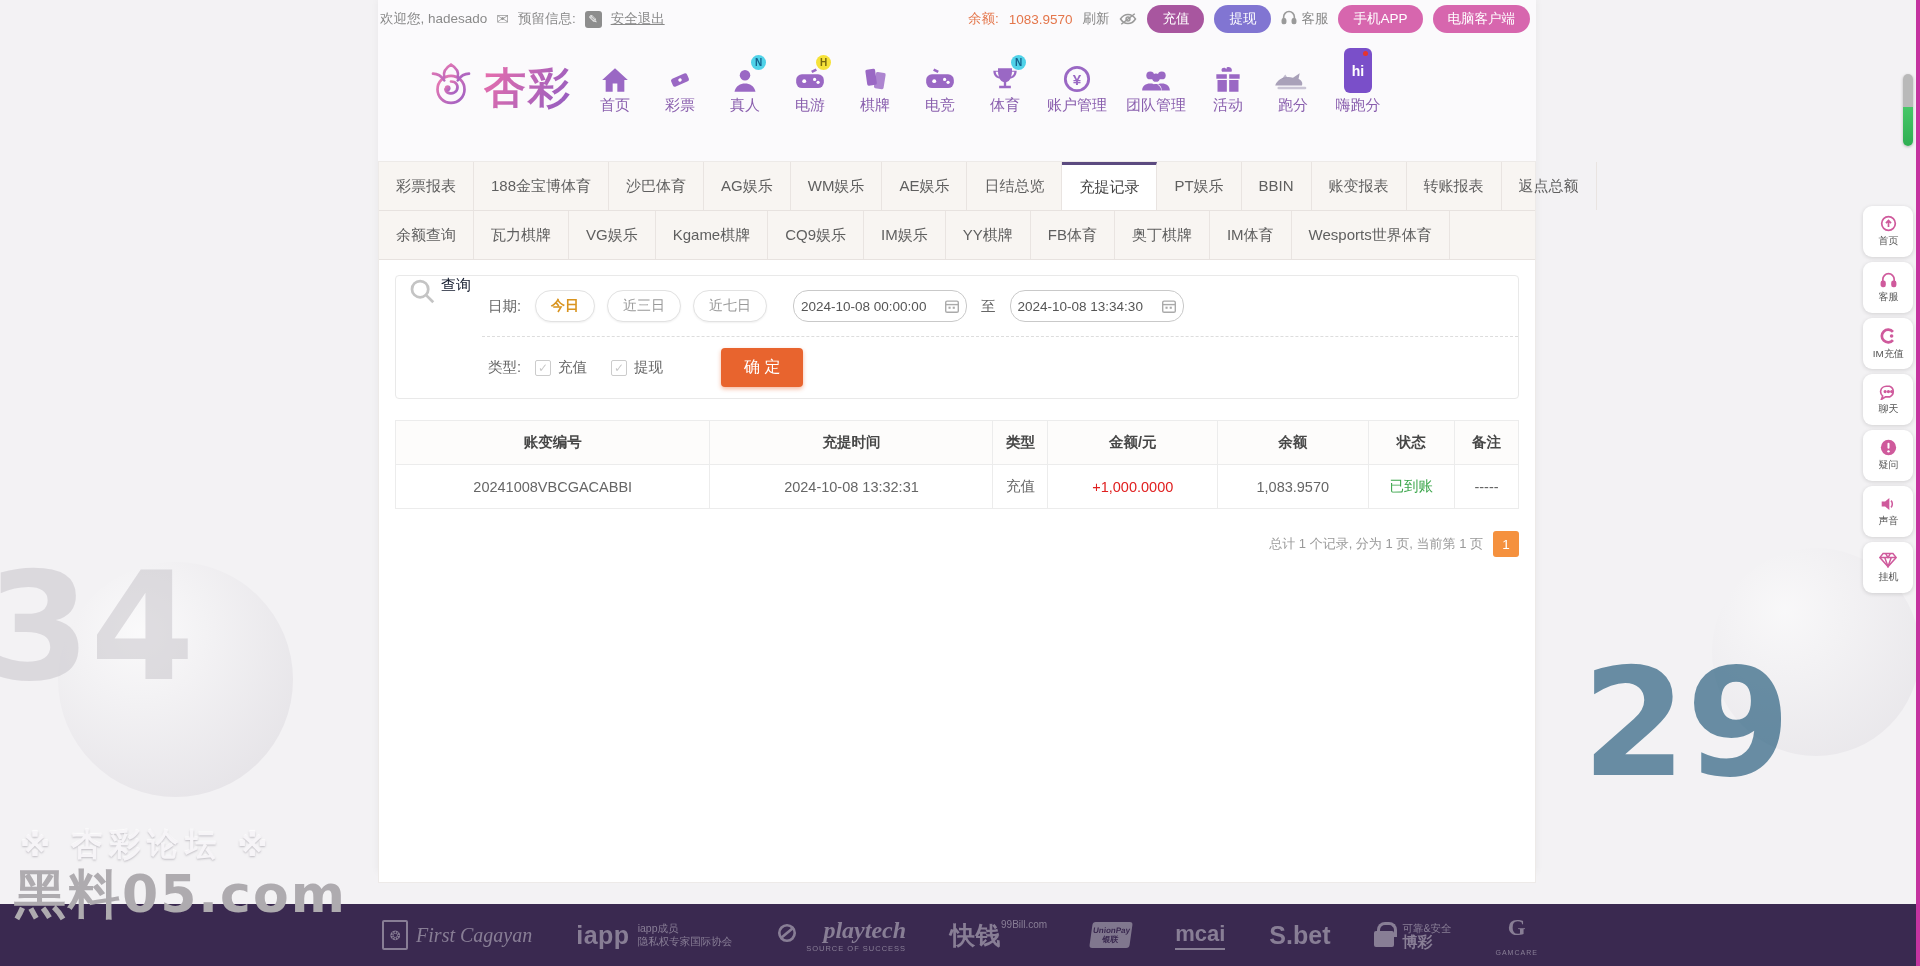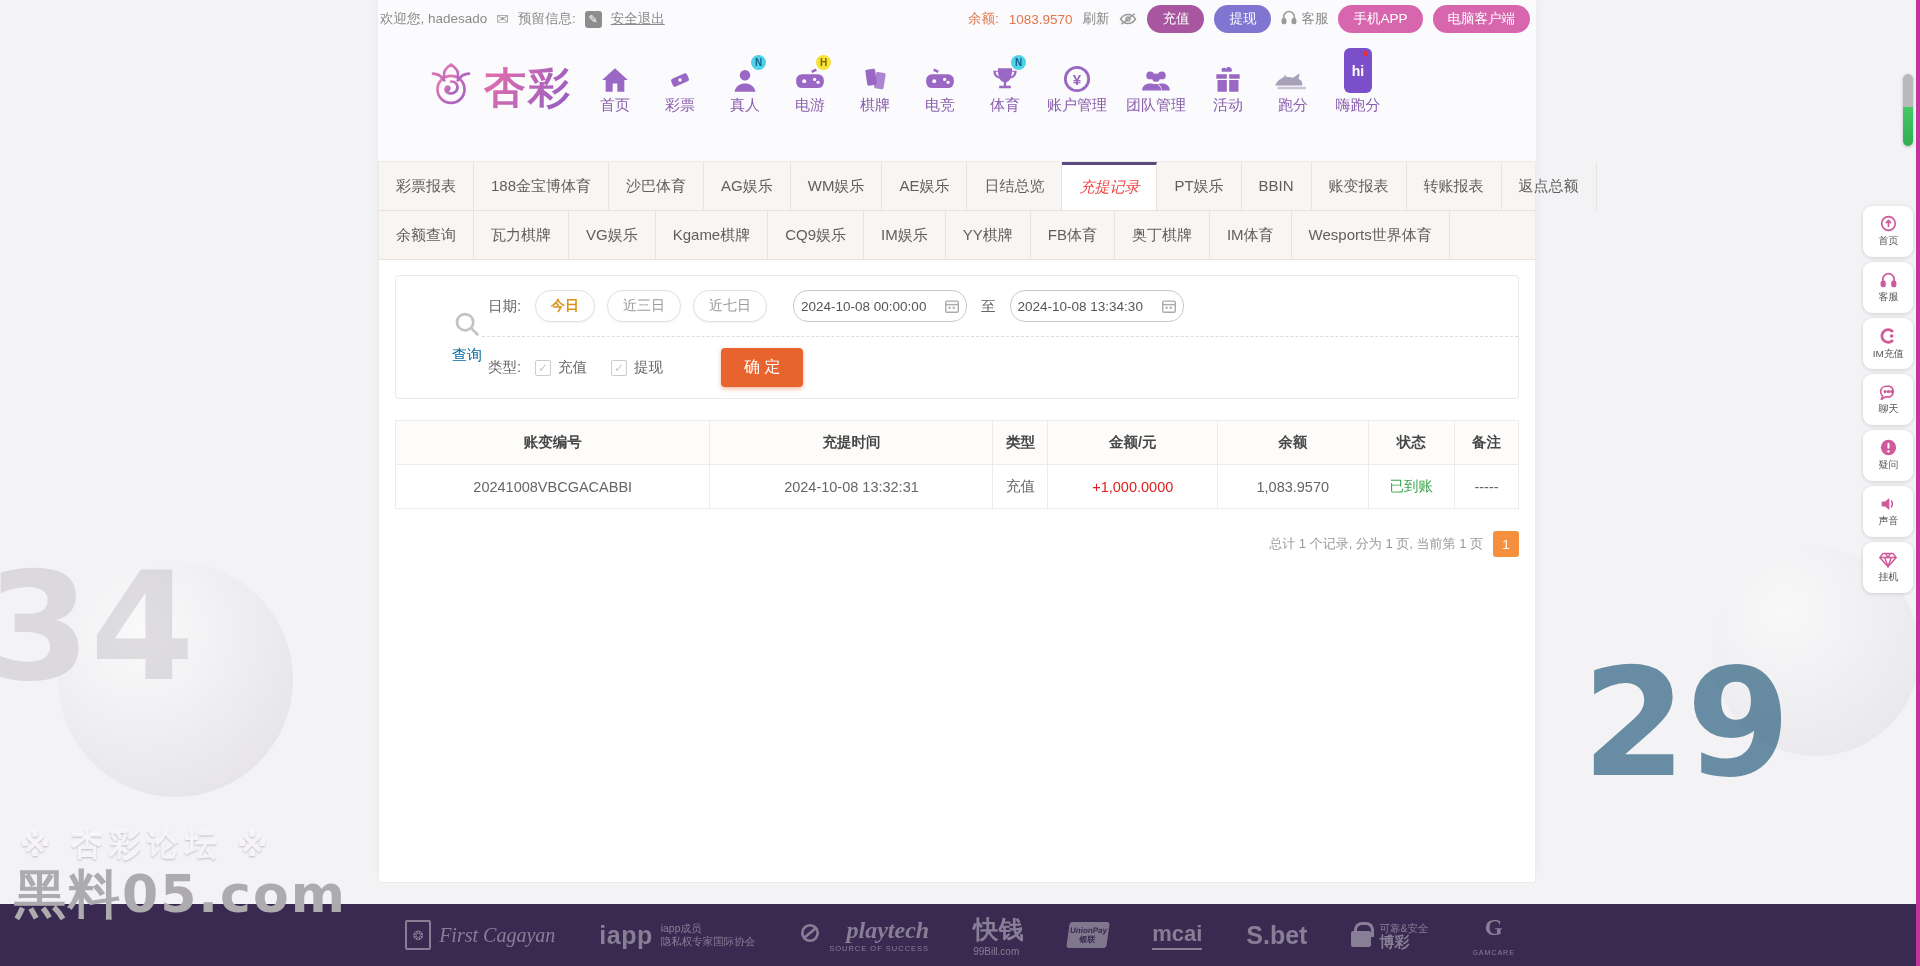--- a/index.html
+++ b/index.html
@@ -44,25 +44,25 @@
   .badge { position:absolute; top:-6px; right:2px; width:15px; height:15px; border-radius:50%; font-size:10px; font-weight:bold; display:flex; align-items:center; justify-content:center; }
   .badge-n { background:#4fd2e8; color:#15618d; }
   .badge-h { background:#f6e239; color:#7a6a10; }
   .hi-ic { width:28px; height:45px; background:#7a4fc9; border-radius:6px; color:#fff; font-weight:bold; font-size:14px; display:flex; align-items:center; justify-content:center; position:relative; }
   .hi-ic i { position:absolute; top:3px; right:4px; width:5px; height:5px; border-radius:50%; background:#e8332c; }
 
   
   .panel { position:absolute; top:161px; left:378px; width:1158px; height:722px; background:#fff; border:1px solid #edeae8; z-index:3; }
   .tabrow { display:flex; background:#f8f5f2; border-bottom:1px solid #e7e2df; }
   .tab { padding:0 17px; line-height:48px; height:48px; font-size:15px; color:#5f5f5f; border-right:1px solid #e9e4e1; cursor:pointer; white-space:nowrap; }
-  .tab.active { background:#fff; border-top:3px solid #5c4b80; line-height:43px; color:#ef4444;font-style:italic; }
+  .tab.active { background:#fff; border-top:3px solid #5c4b80; line-height:43px; color:#404040; }
 
   
   .filter { margin:15px 16px 0; border:1px solid #e9e9e9; border-radius:4px; display:flex; background:#fff; }
-  .filter-left { width:86px; display:flex; flex-direction:column; align-items:flex-end; justify-content:center; gap:4px; color:#0369a1; font-size:15px; }
+  .filter-left { width:86px; display:flex; flex-direction:row; align-items:flex-start; justify-content:center; gap:4px; color:#0f172a; font-size:15px; }
   .filter-left svg { color:#c4c4c4; }
   .filter-right { flex:1; display:flex; flex-direction:column; }
   .frow { display:flex; align-items:center; height:61px; padding-left:6px; }
   .frow1 { border-bottom:1px dashed #ddd; }
   .flab { font-size:14.5px; color:#666; margin-right:14px; }
   .pill { border:1px solid #e2e2e2; border-radius:16px; padding:6px 15px; font-size:14px; color:#999; background:#fff; box-shadow:0 1px 2px rgba(0,0,0,.06); margin-right:12px; cursor:pointer; font-family:inherit; }
   .pill.active { color:#d9941f; font-weight:bold; }
   .dinput { display:flex; align-items:center; border:1px solid #c9c9c9; border-radius:15px; height:32px; padding:0 7px; background:#fff; width:174px; justify-content:space-between; margin-left:14px; }
   .dinput input { border:none; outline:none; width:142px; font-size:13.5px; color:#555; font-family:inherit; background:transparent; }
   .cal-ic { color:#aaa; display:inline-flex; cursor:pointer; }
@@ -96,21 +96,21 @@
   
   .footer { position:absolute; left:0; bottom:0; width:1920px; height:62px; background:#3a2950; display:flex; align-items:center; justify-content:center; gap:44px; z-index:10; }
   .flogo { color:#968da2; opacity:.85; display:flex; align-items:center; gap:8px; white-space:nowrap; }
   .seal { width:26px; height:30px; border:2px solid #968da2; border-radius:2px; display:flex; align-items:center; justify-content:center; font-size:13px; }
   .script { font-family:Liberation Serif, serif; font-style:italic; font-size:20px; }
   .big { font-weight:bold; font-size:25px; letter-spacing:.5px; }
   .sub2 { display:flex; flex-direction:column; font-size:10.5px; line-height:13px; }
   .ptwrap { display:flex; flex-direction:column; align-items:flex-end; }
   .pt-name { font-style:italic; font-weight:bold; font-size:24px; font-family:"Liberation Serif","DejaVu Serif",serif; }
   .pt-sub { font-size:7.5px; letter-spacing:1px; }
-  .kq { display:flex; flex-direction:column; }
+  .kq { display:flex; flex-direction:row;text-align:right; }
   .kq .sub { font-size:10px; }
   .upcard { width:40px; height:26px; background:#8d8599; border-radius:3px; transform:skewX(-8deg); display:flex; flex-direction:column; align-items:center; justify-content:center; color:#3a2950; font-size:8px; line-height:9px; font-weight:bold; }
   .mcai { font-weight:bold; font-size:22px; border-bottom:2px solid #968da2; padding-bottom:1px; }
   .sbet { font-weight:bold; font-size:25px; }
   .lock { width:20px; height:16px; background:#968da2; border-radius:2px; position:relative; margin-top:8px; }
   .lock:before { content:""; position:absolute; top:-9px; left:3px; width:14px; height:12px; border:3px solid #968da2; border-bottom:none; border-radius:8px 8px 0 0; }
   .gc { display:flex; flex-direction:column; align-items:center; }
   .gc .g { font-weight:bold; font-size:23px; font-family:"Liberation Serif","DejaVu Serif",serif; }
   .gc .gt { font-size:7px; letter-spacing:1px; }
 

